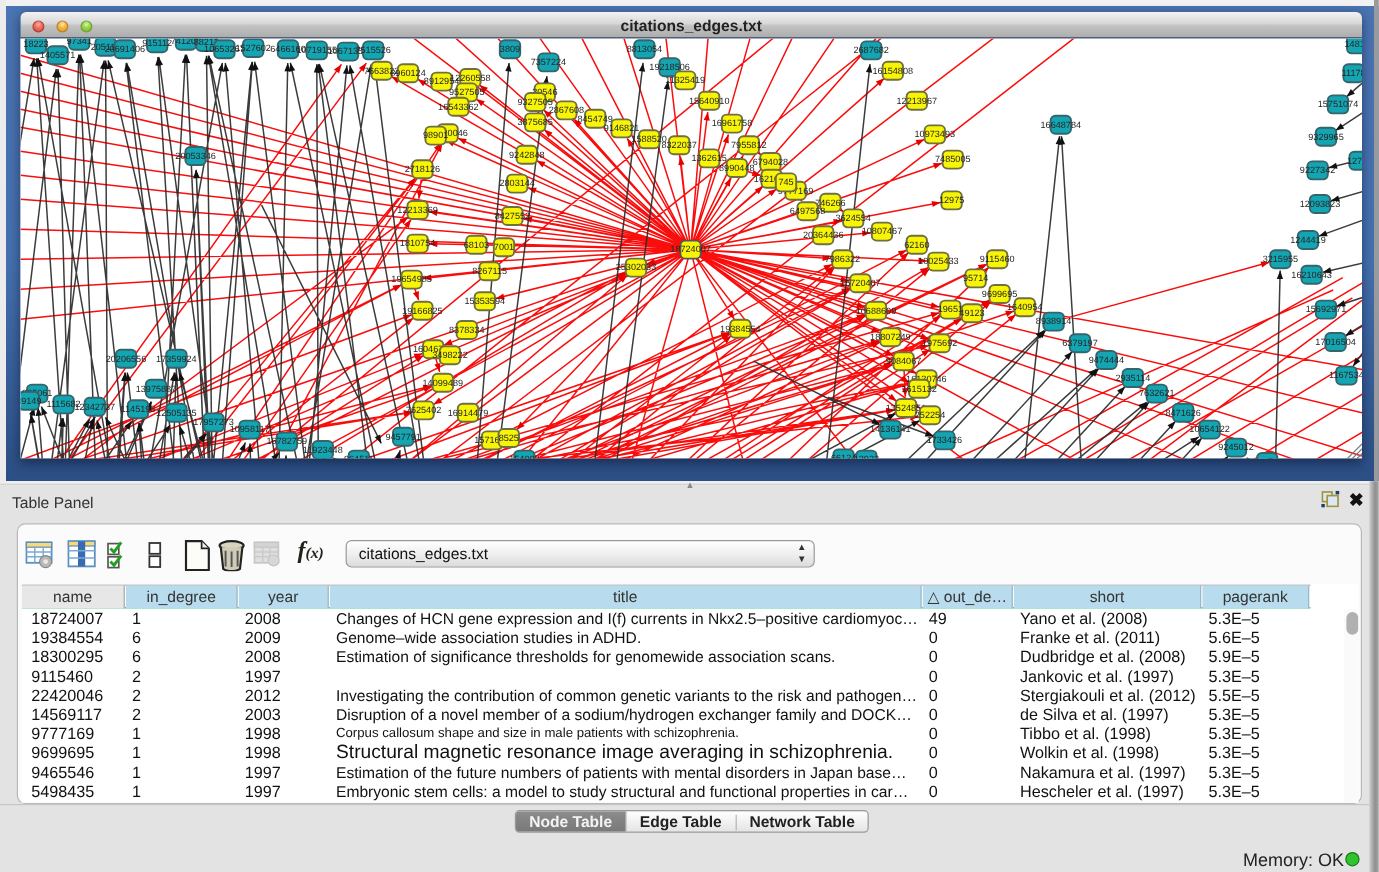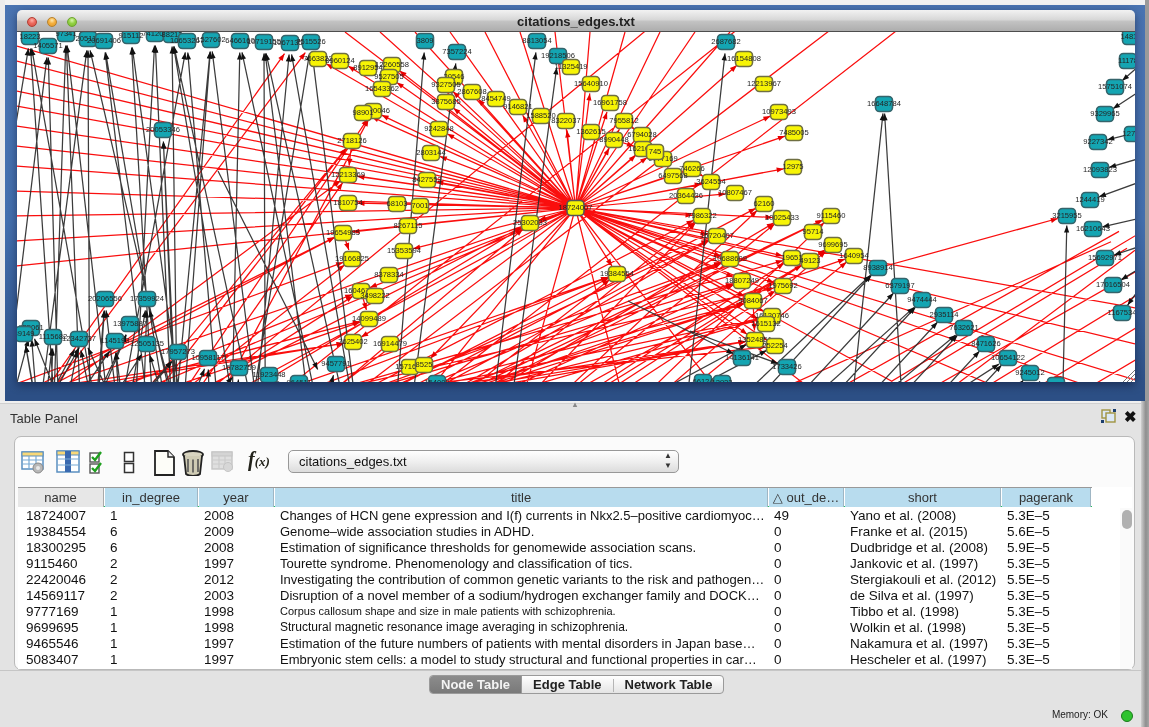--- a/index.html
+++ b/index.html
@@ -53,21 +53,21 @@
 #vthumb { position:absolute; left:2px; top:2px; width:10px; height:19px; background:#b0b0b0; border-radius:5px; }
 
 #tabbar { position:absolute; left:0; top:269px; width:1149px; height:36px; border-top:1px solid #c6c6c6; }
 #seg { position:absolute; left:429px; top:4px; height:19px; border:1px solid #9a9a9a; border-radius:4px;
   background:linear-gradient(#ffffff,#f2f2f2 50%,#e4e4e4); overflow:hidden; display:flex; }
 .segitem { height:19px; line-height:18px; font-size:13px; font-weight:bold; color:#222; padding:0 11px; }
 .segsel { background:linear-gradient(#8c8c8c,#777777); color:#f4f4f4; border-right:1px solid #9a9a9a;}
 .segdiv { width:1px; background:#b5b5b5; height:13px; margin-top:3px; }
 
 #status { position:absolute; left:0; top:305px; width:1140px; height:21px; }
-#mem { position:absolute; right:32px; top:3px; font-size:10px; color:#222; }
+#mem { position:absolute; right:20px; top:3px; font-size:15px; color:#222; }
 #memdot { position:absolute; right:7px; top:4px; width:12px; height:12px; border-radius:50%;
   background:#2fc32f; border:1px solid #1a7a1a; }
 #stripR2 { position:absolute; left:1141px; top:0; width:8px; height:326px;
   background:linear-gradient(90deg,#d0d0d0,#8f8f8f 60%, #a5a5a5); }
 
 #floaticon { position:absolute; left:1101px; top:8px; width:16px; height:14px; }
 #closeicon { position:absolute; left:1124px; top:7px; font-size:15px; font-weight:bold; color:#111; }
 </style></head>
 <body>
 <div id="root">
@@ -675,37 +675,36 @@
             <div class="cell" style="left:756px;width:69px">49</div>
             <div class="cell" style="left:832px;width:150px">Yano et al. (2008)</div>
             <div class="cell" style="left:989px;width:83px">5.3E–5</div>
           </div>
 <div class="row" style="top:37px">
             <div class="cell" style="left:8px;width:77px">19384554</div>
             <div class="cell" style="left:92px;width:87px">6</div>
             <div class="cell" style="left:186px;width:69px">2009</div>
             <div class="cell" style="left:262px;width:487px;font-size:13px">Genome–wide association studies in ADHD.</div>
             <div class="cell" style="left:756px;width:69px">0</div>
-            <div class="cell" style="left:832px;width:150px">Franke et al. (2015)</div>
+            <div class="cell" style="left:832px;width:150px">Franke et al. (2011)</div>
             <div class="cell" style="left:989px;width:83px">5.6E–5</div>
           </div>
 <div class="row" style="top:53px">
             <div class="cell" style="left:8px;width:77px">18300295</div>
             <div class="cell" style="left:92px;width:87px">6</div>
             <div class="cell" style="left:186px;width:69px">2008</div>
             <div class="cell" style="left:262px;width:487px;font-size:13px">Estimation of significance thresholds for genomewide association scans.</div>
             <div class="cell" style="left:756px;width:69px">0</div>
             <div class="cell" style="left:832px;width:150px">Dudbridge et al. (2008)</div>
             <div class="cell" style="left:989px;width:83px">5.9E–5</div>
           </div>
 <div class="row" style="top:69px">
             <div class="cell" style="left:8px;width:77px">9115460</div>
             <div class="cell" style="left:92px;width:87px">2</div>
             <div class="cell" style="left:186px;width:69px">1997</div>
-            <div class="cell" style="left:262px;width:487px;font-size:13px">Tourette syndrome. Phenomenology and classification of tics.</div>
             <div class="cell" style="left:756px;width:69px">0</div>
             <div class="cell" style="left:832px;width:150px">Jankovic et al. (1997)</div>
             <div class="cell" style="left:989px;width:83px">5.3E–5</div>
           </div>
 <div class="row" style="top:85px">
             <div class="cell" style="left:8px;width:77px">22420046</div>
             <div class="cell" style="left:92px;width:87px">2</div>
             <div class="cell" style="left:186px;width:69px">2012</div>
             <div class="cell" style="left:262px;width:487px;font-size:13px">Investigating the contribution of common genetic variants to the risk and pathogen…</div>
             <div class="cell" style="left:756px;width:69px">0</div>
@@ -727,36 +726,36 @@
             <div class="cell" style="left:186px;width:69px">1998</div>
             <div class="cell" style="left:262px;width:487px;font-size:11px">Corpus callosum shape and size in male patients with schizophrenia.</div>
             <div class="cell" style="left:756px;width:69px">0</div>
             <div class="cell" style="left:832px;width:150px">Tibbo et al. (1998)</div>
             <div class="cell" style="left:989px;width:83px">5.3E–5</div>
           </div>
 <div class="row" style="top:133px">
             <div class="cell" style="left:8px;width:77px">9699695</div>
             <div class="cell" style="left:92px;width:87px">1</div>
             <div class="cell" style="left:186px;width:69px">1998</div>
-            <div class="cell" style="left:262px;width:487px;font-size:12px">Structural magnetic resonance image averaging in schizophrenia.</div>
+            <div class="cell" style="left:262px;width:487px;font-size:16px">Structural magnetic resonance image averaging in schizophrenia.</div>
             <div class="cell" style="left:756px;width:69px">0</div>
             <div class="cell" style="left:832px;width:150px">Wolkin et al. (1998)</div>
             <div class="cell" style="left:989px;width:83px">5.3E–5</div>
           </div>
 <div class="row" style="top:149px">
             <div class="cell" style="left:8px;width:77px">9465546</div>
             <div class="cell" style="left:92px;width:87px">1</div>
             <div class="cell" style="left:186px;width:69px">1997</div>
             <div class="cell" style="left:262px;width:487px;font-size:13px">Estimation of the future numbers of patients with mental disorders in Japan base…</div>
             <div class="cell" style="left:756px;width:69px">0</div>
             <div class="cell" style="left:832px;width:150px">Nakamura et al. (1997)</div>
             <div class="cell" style="left:989px;width:83px">5.3E–5</div>
           </div>
 <div class="row" style="top:165px">
-            <div class="cell" style="left:8px;width:77px">5083407</div>
+            <div class="cell" style="left:8px;width:77px">5498435</div>
             <div class="cell" style="left:92px;width:87px">1</div>
             <div class="cell" style="left:186px;width:69px">1997</div>
             <div class="cell" style="left:262px;width:487px;font-size:13px">Embryonic stem cells: a model to study structural and functional properties in car…</div>
             <div class="cell" style="left:756px;width:69px">0</div>
             <div class="cell" style="left:832px;width:150px">Hescheler et al. (1997)</div>
             <div class="cell" style="left:989px;width:83px">5.3E–5</div>
           </div>
         <div id="vscroll">
             <div id="vthumb"></div>
           </div>

